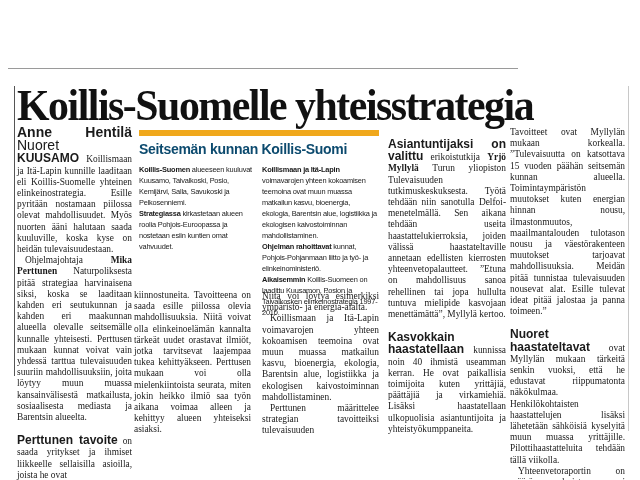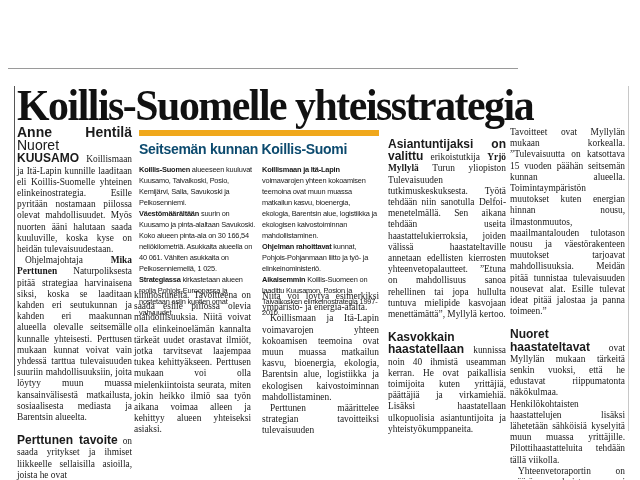--- a/index.html
+++ b/index.html
@@ -64,21 +64,20 @@
     <span class="sans-b">Perttunen tavoite</span><span> on saada yritykset ja ihmiset liikkeelle sellaisilla asioilla, joista he ovat</span>
   </p>
 </div>
 
 <div class="factbox">
   <div class="fb-bar"></div>
   <div class="fb-title">Seitsemän kunnan Koillis-Suomi</div>
   <div class="fb-cols">
     <div class="fb-col">
       <p><b>Koillis-Suomen</b><span> alueeseen kuuluvat Kuusamo, Taivalkoski, Posio, Kemijärvi, Salla, Savukoski ja Pelkosenniemi.</span></p>
-      <p><b>Väestömäärältään</b><span> suurin on Kuusamo ja pinta-alaltaan Savukoski. Koko alueen pinta-ala on 30 166,54 neliökilometriä. Asukkaita alueella on 40 061. Vähiten asukkaita on Pelkosenniemellä, 1 025.</span></p>
       <p><b>Strategiassa</b><span> kirkastetaan alueen roolia Pohjois-Euroopassa ja nostetaan esiin kuntien omat vahvuudet.</span></p>
     </div>
     <div class="fb-col">
       <p><b>Koillismaan ja Itä-Lapin</b><span> voimavarojen yhteen kokoamisen teemoina ovat muun muassa matkailun kasvu, bioenergia, ekologia, Barentsin alue, logistiikka ja ekologisen kaivostoiminnan mahdollistaminen.</span></p>
       <p><b>Ohjelman rahoittavat</b><span> kunnat, Pohjois-Pohjanmaan liitto ja työ- ja elinkeinoministeriö.</span></p>
       <p><b>Aikaisemmin</b><span> Koillis-Suomeen on laadittu Kuusamon, Posion ja Taivalkosken elinkeinostrategia 1997-2010.</span></p>
     </div>
   </div>
 </div>
 

